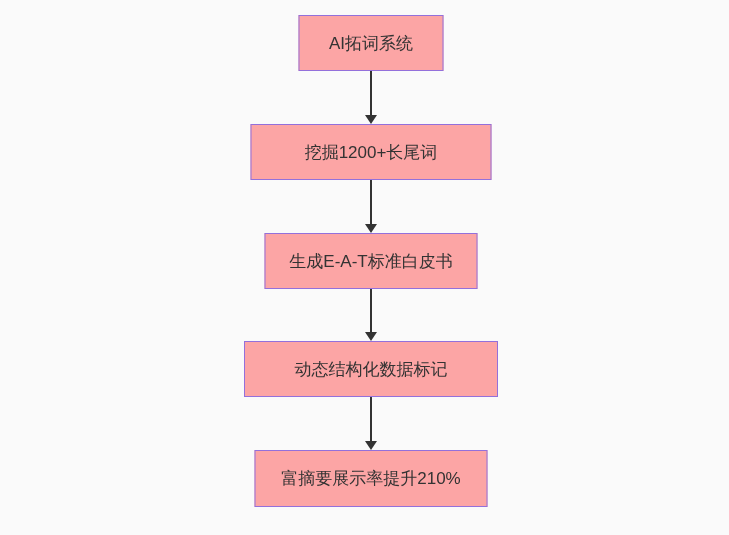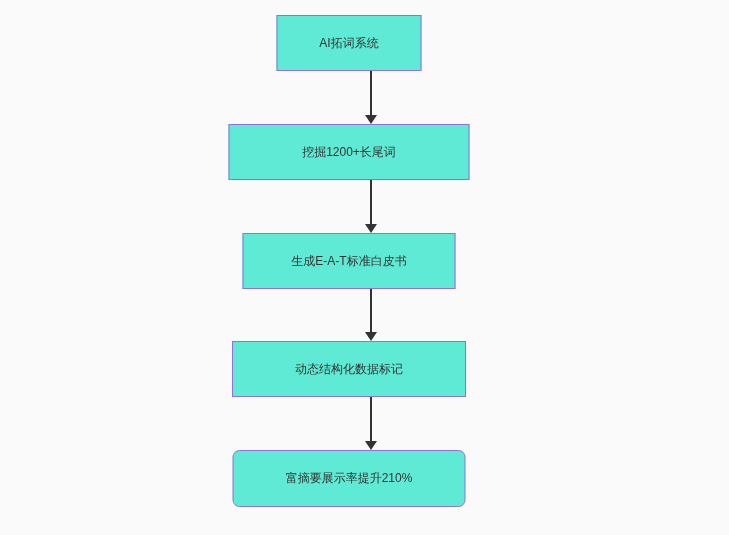--- a/index.html
+++ b/index.html
@@ -10,38 +10,38 @@
   .canvas {
     position: relative;
     width: 729px;
     height: 535px;
     background: #fafafa;
     font-family: "Liberation Sans", sans-serif;
     overflow: hidden;
   }
   .node {
     position: absolute;
-    left: 349px;
+    left: 371px;
     transform: translateX(-50%);
     height: 56px;
-    background: #5eead4;
+    background: #fca5a5;
     border: 1px solid #9370DB;
     box-sizing: border-box;
     display: flex;
     align-items: center;
     justify-content: center;
-    font-size: 12px;
+    font-size: 17px;
     color: #333333;
     white-space: nowrap;
   }
   .n1 { top: 15px;  width: 145px; }
   .n2 { top: 124px; width: 241px; }
   .n3 { top: 233px; width: 213px; }
-  .n4 { top: 341px; width: 234px; }
-  .n5 { top: 450px; width: 233px; height: 57px; border-radius: 7px; }
+  .n4 { top: 341px; width: 254px; }
+  .n5 { top: 450px; width: 233px; height: 57px; }
 
   .edge {
     position: absolute;
     left: 371px;
     transform: translateX(-50%);
     width: 12px;
     height: 53px;
   }
   .e1 { top: 71px; }
   .e2 { top: 180px; }

